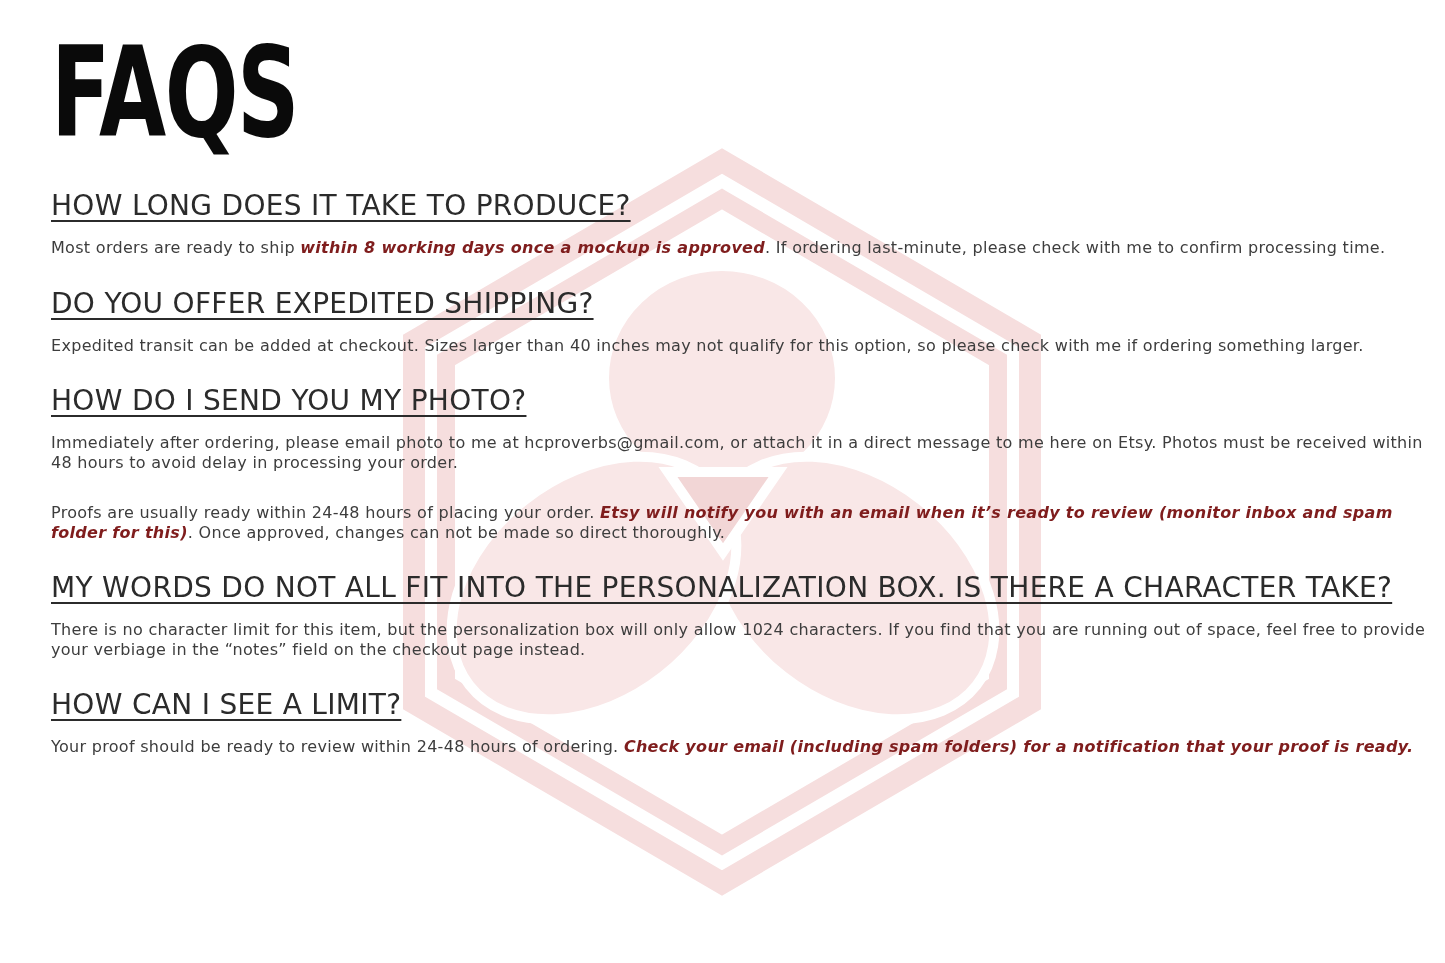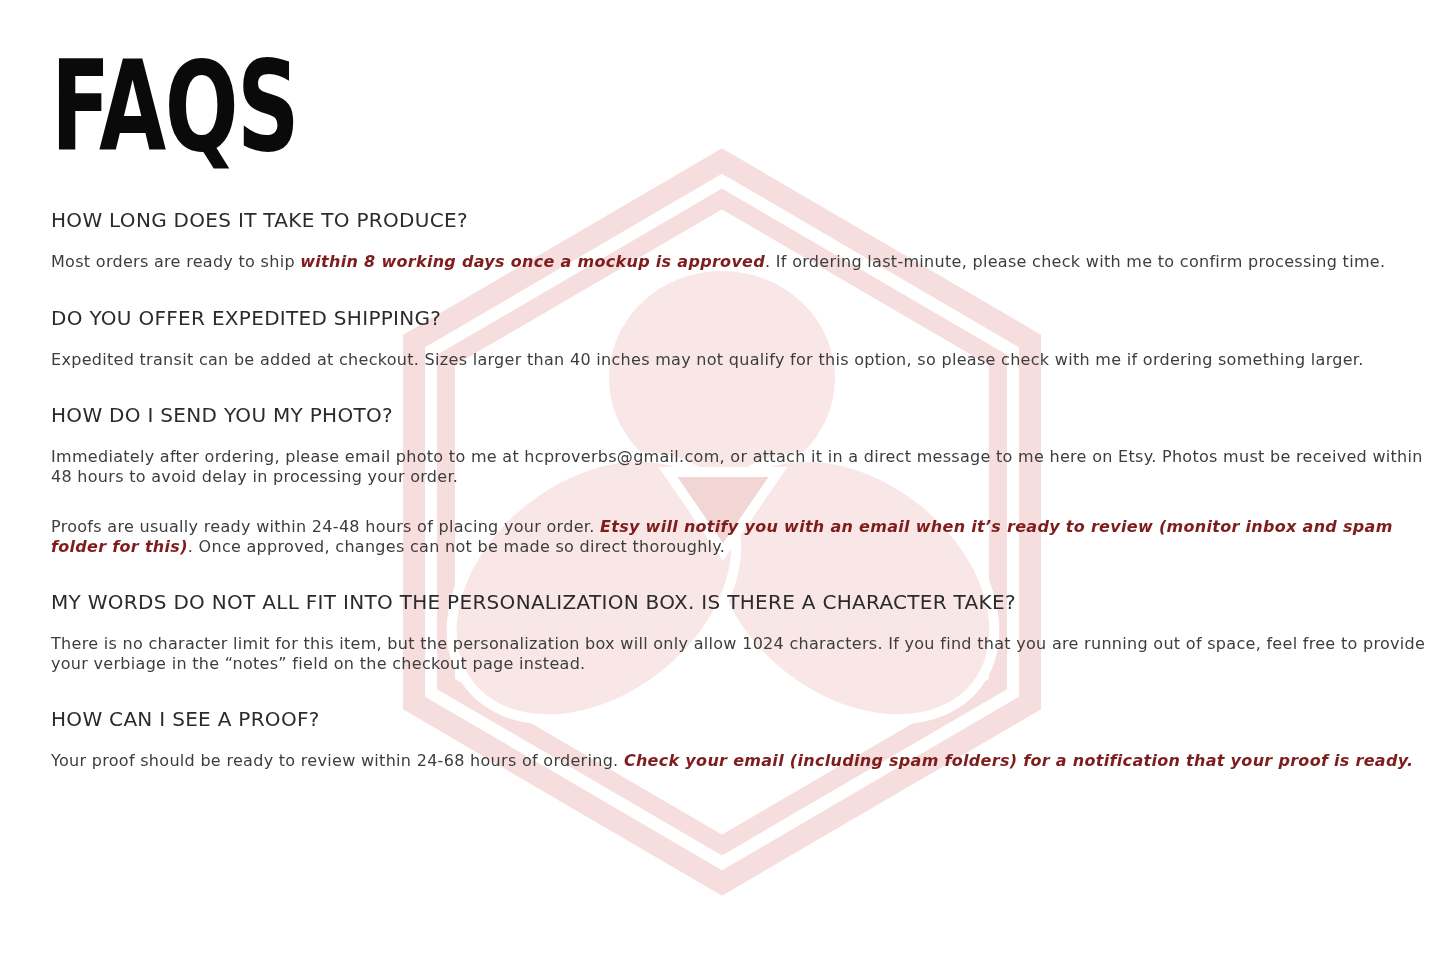--- a/index.html
+++ b/index.html
@@ -16,42 +16,43 @@
   }
   .watermark {
     position: absolute;
     left: 0;
     top: 0;
     z-index: 0;
   }
   .content {
     position: absolute;
     left: 51px;
-    top: 50px;
+    top: 36px;
     right: 48px;
     z-index: 1;
   }
   .faq-title {
     font-size: 124px;
     line-height: 115px;
     font-weight: bold;
     color: #0a0a0a;
     letter-spacing: -2px;
     transform: scaleX(0.70);
     transform-origin: 0 50%;
     white-space: nowrap;
     margin: 0 0 40px 0;
   }
   .faq-section { margin: 0; }
   .faq-heading {
-    font-size: 20px;
+    font-size: 28px;
     line-height: 30px;
     font-weight: 400;
     color: #2b2b2b;
     letter-spacing: 0.3px;
+    text-decoration: underline;
     text-decoration-thickness: 2px;
     text-underline-offset: 5px;
     margin: 0 0 17px 0;
     white-space: nowrap;
   }
   .faq-paragraph {
     font-size: 16px;
     line-height: 19.5px;
     color: #3d3d3d;
     letter-spacing: 0.3px;
@@ -96,17 +97,17 @@
         <p class="faq-paragraph"><span class="plain">Immediately after ordering, please email photo to me at hcproverbs@gmail.com, or attach it in a direct message to me here on Etsy. Photos must be received within</span><br><span class="plain">48 hours to avoid delay in processing your order.</span></p>
       </section>
       <section class="faq-section">
         <p class="faq-paragraph"><span class="plain">Proofs are usually ready within 24-48 hours of placing your order. </span><span class="em">Etsy will notify you with an email when it’s ready to review (monitor inbox and spam</span><br><span class="em">folder for this)</span><span class="plain">. Once approved, changes can not be made so direct thoroughly.</span></p>
       </section>
       <section class="faq-section">
         <h2 class="faq-heading">MY WORDS DO NOT ALL FIT INTO THE PERSONALIZATION BOX. IS THERE A CHARACTER TAKE?</h2>
         <p class="faq-paragraph"><span class="plain">There is no character limit for this item, but the personalization box will only allow 1024 characters. If you find that you are running out of space, feel free to provide</span><br><span class="plain">your verbiage in the “notes” field on the checkout page instead.</span></p>
       </section>
       <section class="faq-section">
-        <h2 class="faq-heading">HOW CAN I SEE A PROOF?</h2>
-        <p class="faq-paragraph"><span class="plain">Your proof should be ready to review within 24-68 hours of ordering. </span><span class="em">Check your email (including spam folders) for a notification that your proof is ready.</span><br></p>
+        <h2 class="faq-heading">HOW CAN I SEE A LIMIT?</h2>
+        <p class="faq-paragraph"><span class="plain">Your proof should be ready to review within 24-48 hours of ordering. </span><span class="em">Check your email (including spam folders) for a notification that your proof is ready.</span><br></p>
       </section>
     </div>
 </div>
 
 </body></html>

